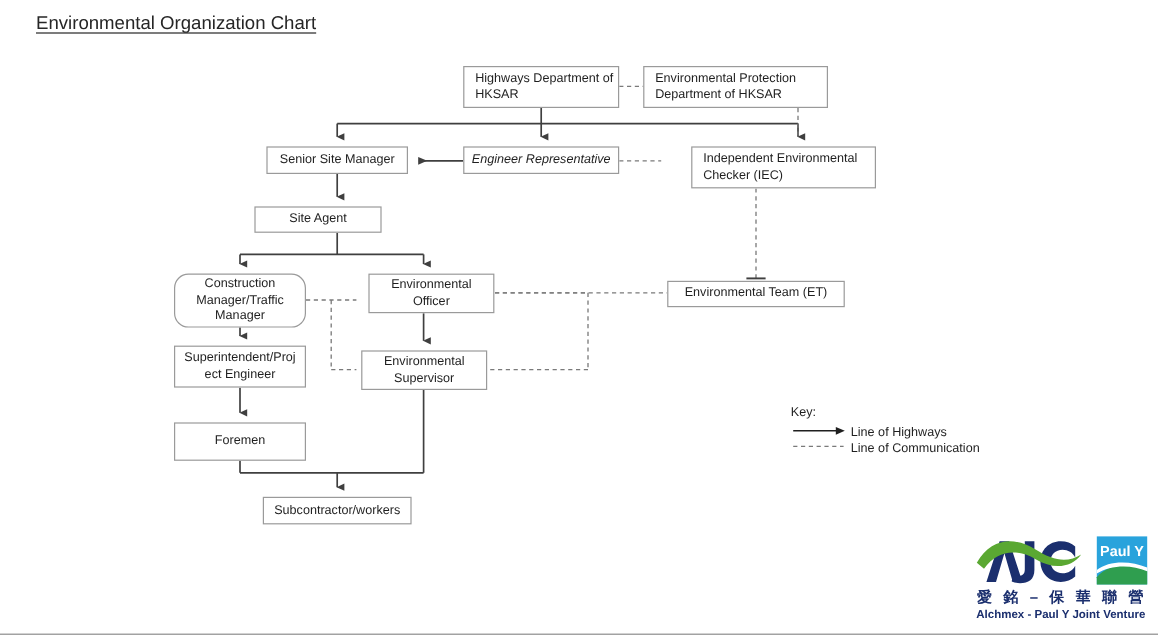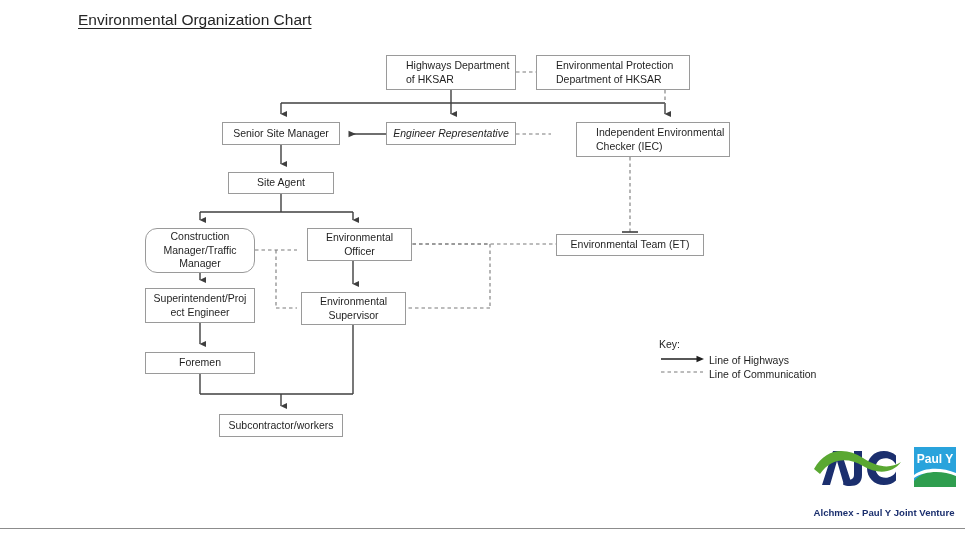--- a/index.html
+++ b/index.html
@@ -17,21 +17,20 @@
   }
   #page-title {
     position: absolute;
     left: 30px;
     top: 11px;
     font-size: 15.5px;
     color: #262626;
     text-decoration: underline;
     text-underline-offset: 3px;
     white-space: nowrap;
-    margin-left: 48px;
   }
   #chart-canvas {
     position: absolute;
     left: 0;
     top: 0;
     width: 965px;
     height: 533px;
   }
   .node-box {
     position: absolute;
@@ -44,21 +43,21 @@
     text-align: center;
     font-size: 10.5px;
     line-height: 1.32;
     color: #1f1f1f;
     padding: 1px 3px;
     z-index: 3;
   }
   .node-box.left-align {
     justify-content: flex-start;
     text-align: left;
-    padding-left: 19px;
+    padding-left: 9px;
   }
   #legend {
     position: absolute;
     left: 659px;
     top: 338px;
     width: 200px;
     height: 50px;
     z-index: 3;
   }
   #legend .key-label {
@@ -208,33 +207,33 @@
 <div class="node-box left-align" style="left:386px; top:55px; width:130px; height:35px;">Highways Department of HKSAR</div>
 
 <div class="node-box left-align" style="left:536px; top:55px; width:154px; height:35px;">Environmental Protection Department of HKSAR</div>
 
 <div class="node-box" style="left:222px; top:122px; width:118px; height:23px;">Senior Site Manager</div>
 
 <div class="node-box" style="left:386px; top:122px; width:130px; height:23px;font-style:italic;">Engineer Representative</div>
 
 <div class="node-box left-align" style="left:576px; top:122px; width:154px; height:35px;">Independent  Environmental Checker (IEC)</div>
 
-<div class="node-box" style="left:228px; top:172px; width:106px; height:22px;">Site Agent</div>
+<div class="node-box" style="left:212px; top:172px; width:106px; height:22px;">Site Agent</div>
 
 <div class="node-box" style="left:145px; top:228px; width:110px; height:45px;border-radius:12px;">Construction Manager/Traffic Manager</div>
 
 <div class="node-box" style="left:307px; top:228px; width:105px; height:33px;">Environmental Officer</div>
 
 <div class="node-box" style="left:556px; top:234px; width:148px; height:22px;">Environmental Team (ET)</div>
 
 <div class="node-box" style="left:145px; top:288px; width:110px; height:35px;">Superintendent/Proj ect Engineer</div>
 
 <div class="node-box" style="left:301px; top:292px; width:105px; height:33px;">Environmental Supervisor</div>
 
-<div class="node-box" style="left:145px; top:352px; width:110px; height:22px;">Foremen</div>
+<div class="node-box" style="left:145px; top:352px; width:110px; height:32px;">Foremen</div>
 
 <div class="node-box" style="left:219px; top:414px; width:124px; height:23px;">Subcontractor/workers</div>
 
 <div id="legend">
   <div class="key-label">Key:</div>
   <svg id="legend-swatches" viewBox="0 0 200 50" xmlns="http://www.w3.org/2000/svg">
     <defs>
       <marker id="legendArrow" markerWidth="9" markerHeight="8" refX="1" refY="4" orient="auto" markerUnits="userSpaceOnUse">
         <path d="M0.5,0.8 L0.5,7.2 L8,4 Z" fill="#1f1f1f"></path>
       </marker>
@@ -259,16 +258,17 @@
       <path d="M6,28 C18,7 38,6 55,17 C70,26.6 82,28 93,21 C85,32 70,34 55,25
                C40,16 23,17 12,33 Z" fill="#5aa832"></path>
     </g>
     <g>
       <rect x="106" y="6" width="42" height="40" fill="#29a3dc"></rect>
       <text x="127" y="22" font-family="'Liberation Sans', sans-serif" font-size="12" font-weight="bold" fill="#ffffff" text-anchor="middle">Paul Y</text>
       <path d="M106,40 C116,28 136,27 148,35 L148,46 L106,46 Z" fill="#2f9e4f"></path>
       <path d="M106,34 C116,26 134,26 148,32 L148,35 C134,29 117,30 106,37 Z" fill="#ffffff"></path>
     </g>
   </svg>
+  <div id="logo-cn">愛 銘 – 保 華 聯 營</div>
   <div id="logo-en">Alchmex - Paul Y Joint Venture</div>
 </div>
 
 <div id="footer-rule"></div>
 
 </body></html>

